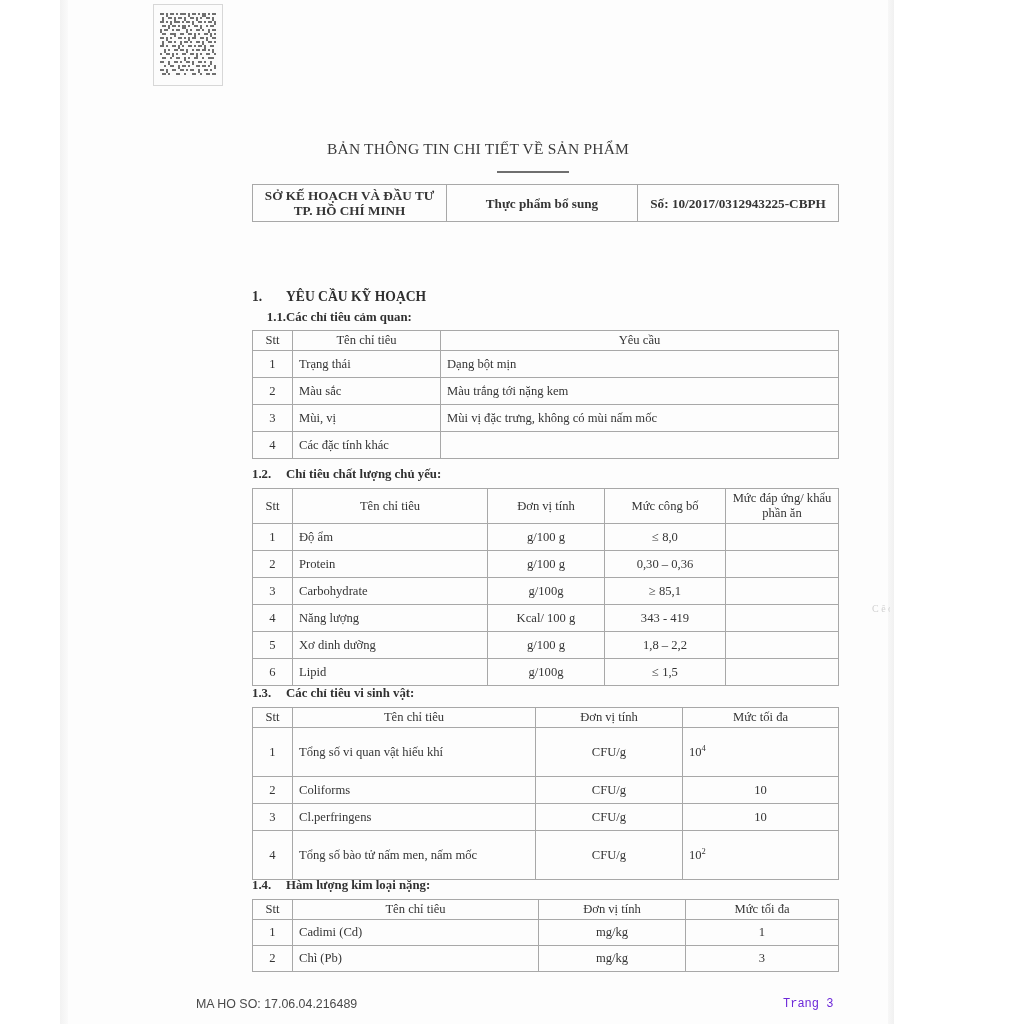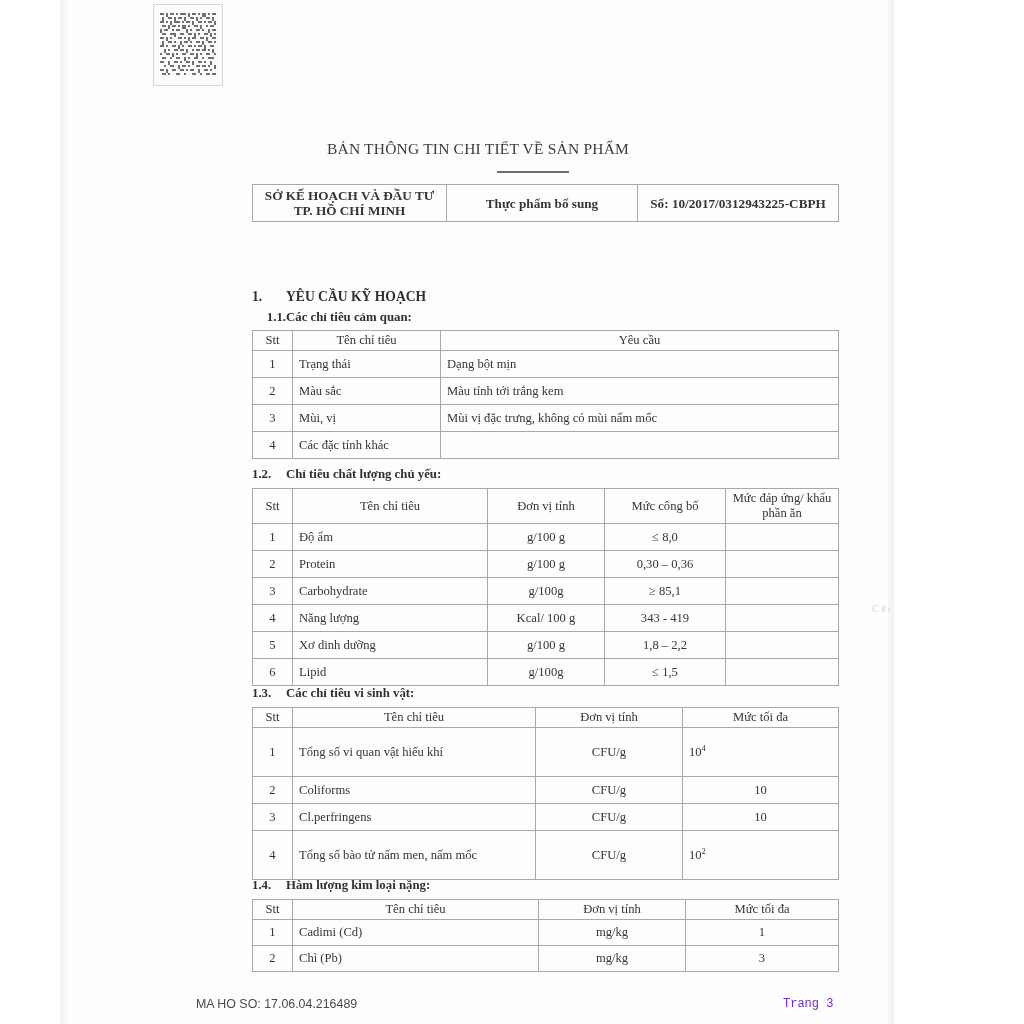--- a/index.html
+++ b/index.html
@@ -404,21 +404,21 @@
   </thead>
   <tbody>
     <tr>
       <td class="num">1</td>
       <td class="lft">Trạng thái</td>
       <td class="lft">Dạng bột mịn</td>
     </tr>
     <tr>
       <td class="num">2</td>
       <td class="lft">Màu sắc</td>
-      <td class="lft">Màu tính tới trắng kem</td>
+      <td class="lft">Màu trắng tới nặng kem</td>
     </tr>
     <tr>
       <td class="num">3</td>
       <td class="lft">Mùi, vị</td>
       <td class="lft">Mùi vị đặc trưng, không có mùi nấm mốc</td>
     </tr>
     <tr>
       <td class="num">4</td>
       <td class="lft">Các đặc tính khác</td>
       <td class="lft blank"></td>

